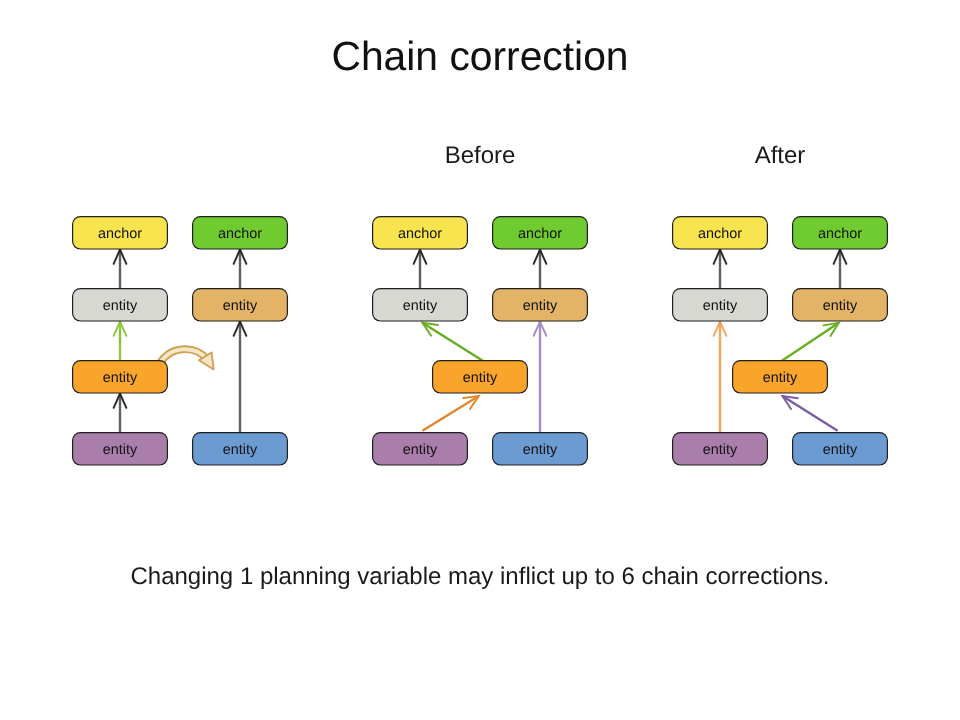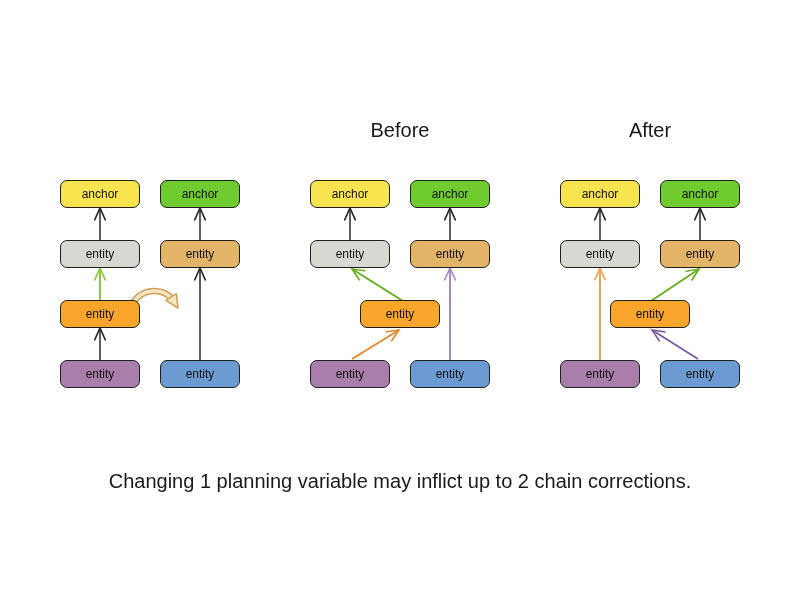--- a/index.html
+++ b/index.html
@@ -26,20 +26,21 @@
   }
   #caption {
     position:absolute; top:470px; left:0; width:800px;
     text-align:center; font-size:20px; color:#1a1a1a;
   }
 </style>
 </head>
 <body>
 
 <div id="canvas">
+  <div id="title">Chain correction</div>
   <div id="label-after" class="col-label">After</div>
   <div id="label-before" class="col-label">Before</div>
   <svg id="arrows" width="800" height="600">
       <line x1="100" y1="240" x2="100" y2="208" stroke="#5f5f5f" stroke-width="2"></line>
       <path d="M 94.6991141102256,219.87015622406 L 100,208 L 105.3008858897744,219.87015622406" fill="none" stroke="#272727" stroke-width="1.6" stroke-linecap="round"></path>
       <line x1="100" y1="300" x2="100" y2="268" stroke="#8CC63E" stroke-width="2"></line>
       <path d="M 94.6991141102256,279.87015622406 L 100,268 L 105.3008858897744,279.87015622406" fill="none" stroke="#8CC63E" stroke-width="1.6" stroke-linecap="round"></path>
       <line x1="100" y1="360" x2="100" y2="328" stroke="#5f5f5f" stroke-width="2"></line>
       <path d="M 94.6991141102256,339.87015622406 L 100,328 L 105.3008858897744,339.87015622406" fill="none" stroke="#272727" stroke-width="1.6" stroke-linecap="round"></path>
       <line x1="200" y1="240" x2="200" y2="208" stroke="#5f5f5f" stroke-width="2"></line>
@@ -86,14 +87,14 @@
       <div class="node" style="left: 310px; top: 360px; width: 80px; height: 28px; background: rgb(170, 126, 171);">entity</div>
       <div class="node" style="left: 410px; top: 360px; width: 80px; height: 28px; background: rgb(108, 155, 210);">entity</div>
       <div class="node" style="left: 560px; top: 180px; width: 80px; height: 28px; background: rgb(248, 228, 78);">anchor</div>
       <div class="node" style="left: 660px; top: 180px; width: 80px; height: 28px; background: rgb(111, 203, 48);">anchor</div>
       <div class="node" style="left: 560px; top: 240px; width: 80px; height: 28px; background: rgb(216, 216, 210);">entity</div>
       <div class="node" style="left: 660px; top: 240px; width: 80px; height: 28px; background: rgb(227, 180, 103);">entity</div>
       <div class="node" style="left: 610px; top: 300px; width: 80px; height: 28px; background: rgb(249, 164, 43);">entity</div>
       <div class="node" style="left: 560px; top: 360px; width: 80px; height: 28px; background: rgb(170, 126, 171);">entity</div>
       <div class="node" style="left: 660px; top: 360px; width: 80px; height: 28px; background: rgb(108, 155, 210);">entity</div>
     </div>
-  <div id="caption">Changing 1 planning variable may inflict up to 2 chain corrections.</div>
+  <div id="caption">Changing 1 planning variable may inflict up to 6 chain corrections.</div>
 </div>
 
 </body></html>

